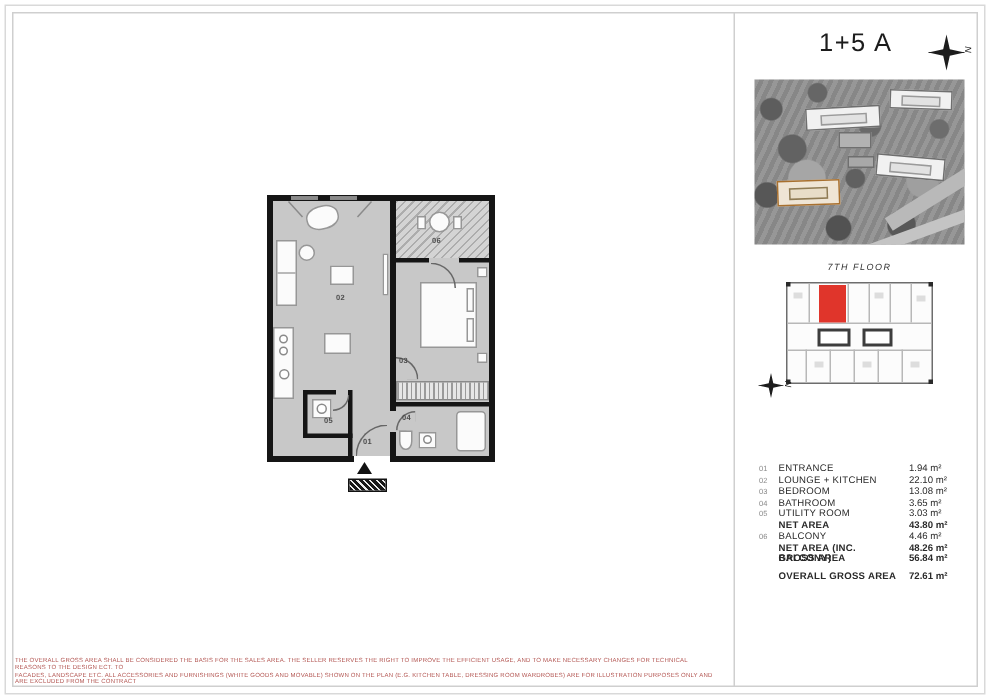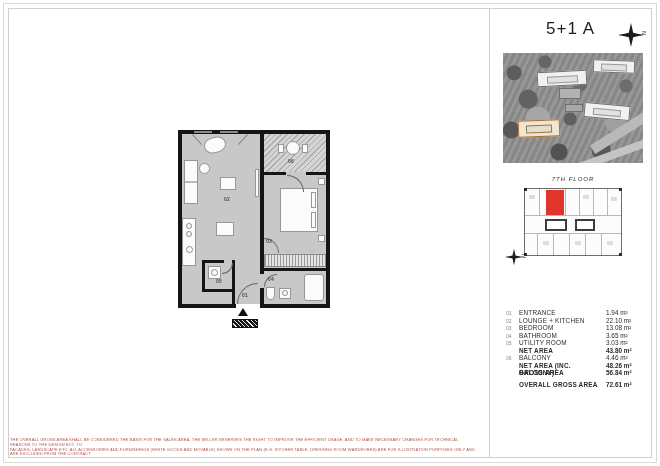--- a/index.html
+++ b/index.html
@@ -154,21 +154,21 @@
     <div class="room-label" style="left:46px;top:66px;">02</div>
     <div class="room-label" style="left:88px;top:108px;">03</div>
     <div class="room-label" style="left:90px;top:146px;">04</div>
     <div class="room-label" style="left:38px;top:148px;">05</div>
     <div class="room-label" style="left:110px;top:28px;">06</div>
 
     <div id="entry-arrow"></div>
     <div id="entry-tag"></div>
   </div>
 
-  <div id="panel-title">5+1 A</div>
+  <div id="panel-title">1+5 A</div>
 
   <div class="compass" style="left:618px;top:22px;width:26px;height:26px;">
     <svg width="26" height="26" viewBox="0 0 26 26">
       <polygon points="13,1 15.2,10.8 25,13 15.2,15.2 13,25 10.8,15.2 1,13 10.8,10.8" fill="#1d1d1d"></polygon>
       <line x1="1" y1="13" x2="25" y2="13" stroke="#1d1d1d" stroke-width="0.6"></line>
     </svg>
     <span class="letter" style="left:24px;top:8px;">N</span>
   </div>
 
   <div id="photo">

